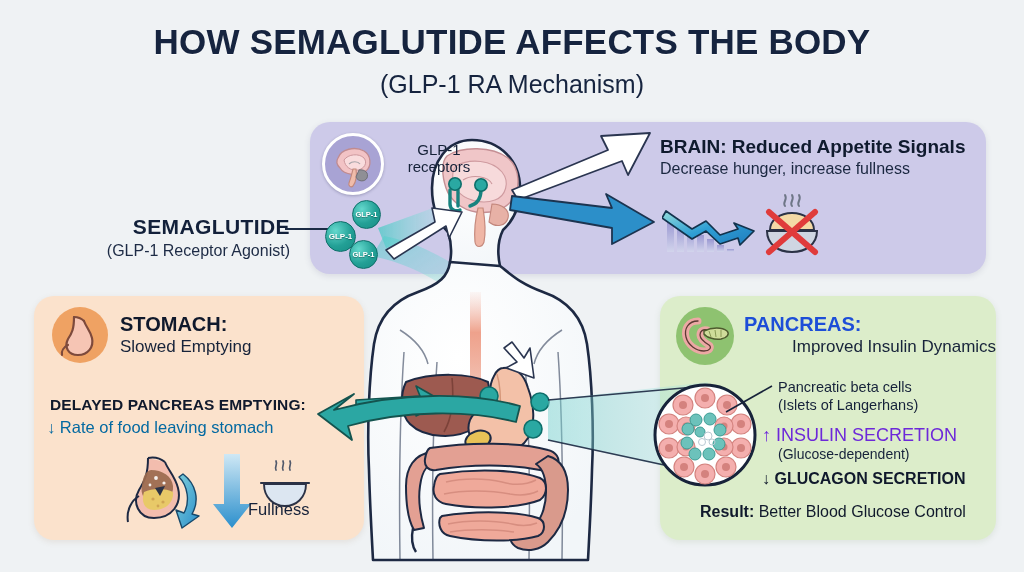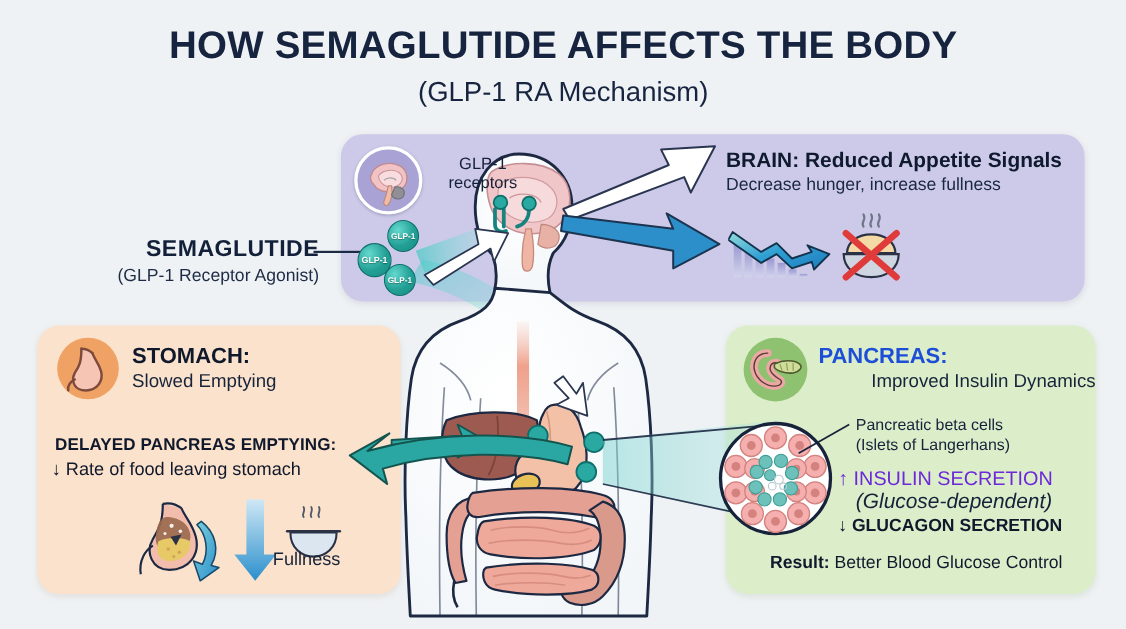--- a/index.html
+++ b/index.html
@@ -119,21 +119,21 @@
   .stom-sub {
     position:absolute; left:120px; top:337px;
     font-size:17px; color:#17233a;
   }
   .stom-dge {
     position:absolute; left:50px; top:396px; width:300px;
     font-size:15.5px; font-weight:bold; color:#10192c; letter-spacing:.1px;
   }
   .stom-dge2 {
     position:absolute; left:47px; top:418px; width:310px;
-    font-size:16.5px; color:#0f172a;
+    font-size:16.5px; color:#0369a1;
   }
   .stom-art { position:absolute; left:120px; top:452px; width:210px; height:80px; }
   .fullness-label {
     position:absolute; left:248px; top:500px;
     font-size:16.5px; color:#16223a;
   }
 
   
   .panc-icon {
     position:absolute; left:676px; top:307px; width:58px; height:58px;
@@ -154,21 +154,21 @@
   .beta-l2 {
     position:absolute; left:778px; top:397px;
     font-size:14.5px; color:#16223a;
   }
   .ins-line {
     position:absolute; left:762px; top:425px;
     font-size:18px; font-weight:normal; color:#6d28d9;
   }
   .ins-sub {
     position:absolute; left:778px; top:446px;
-    font-size:19px; color:#16223a;font-style:italic;
+    font-size:14px; color:#16223a;
   }
   .gluc-line {
     position:absolute; left:762px; top:470px;
     font-size:16px; font-weight:bold; color:#10192c;
   }
   .result-line {
     position:absolute; left:700px; top:503px;
     font-size:16px; color:#10192c;
   }
   .result-line b { font-weight:bold; }

